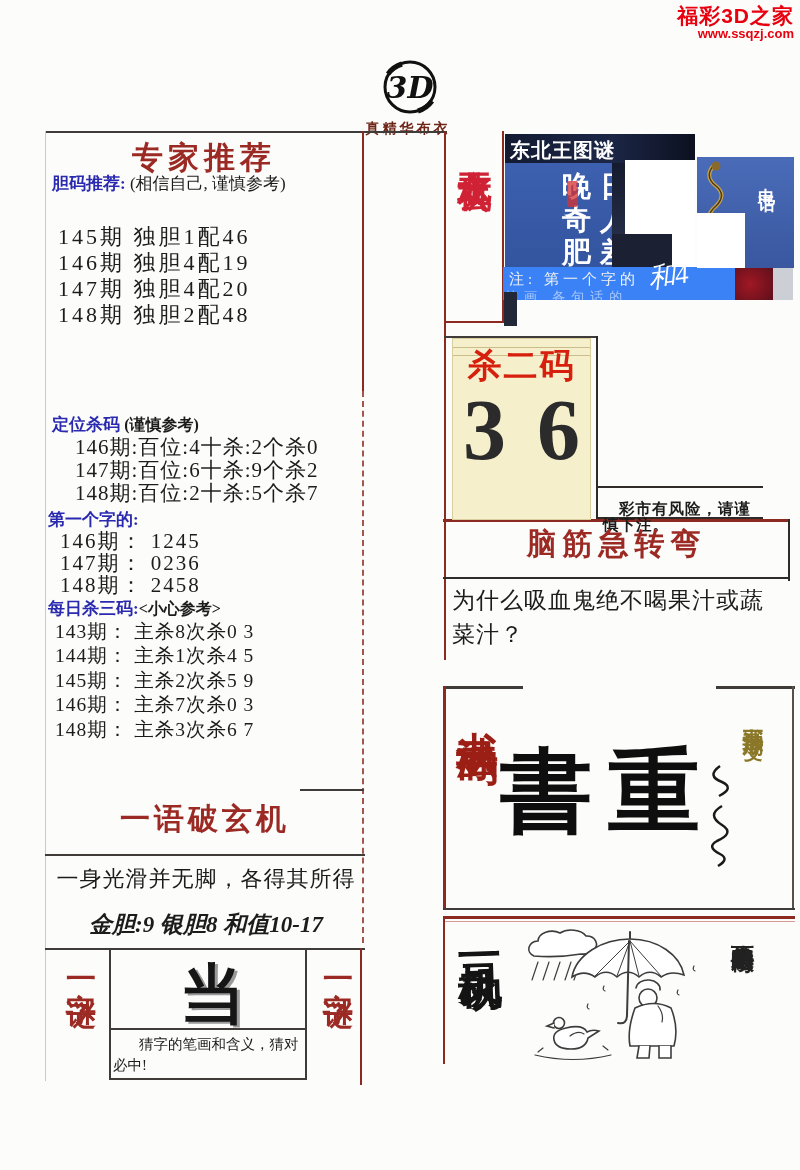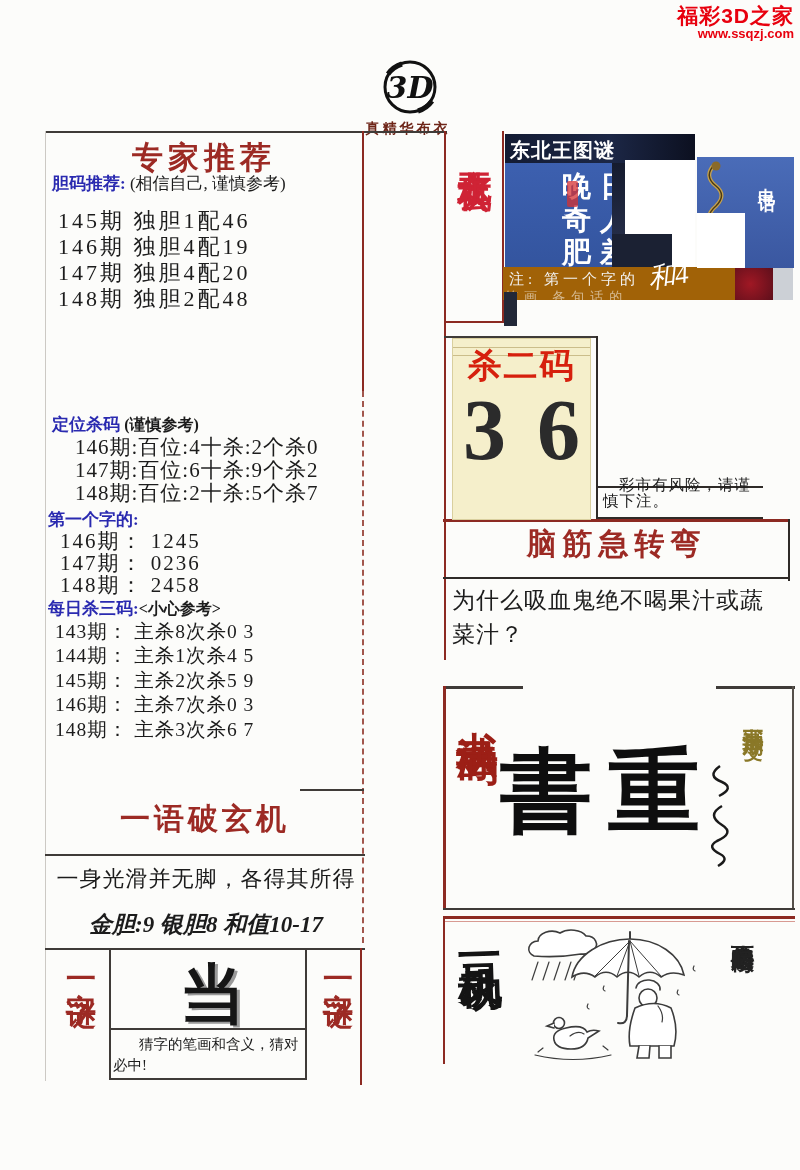--- a/index.html
+++ b/index.html
@@ -48,21 +48,21 @@
   #ln-sf-bot{left:443px;top:908px;width:352px;height:2px;}
   #ln-lj-top1{left:443px;top:916px;width:352px;height:3px;}
   #ln-lj-top2{left:443px;top:921px;width:352px;height:1px;background:#d89a92;}
   #ln-lj-left{left:443px;top:916px;width:2px;height:148px;}
 
   
   #expert-title{left:45px;top:137px;width:318px;text-align:center;font-size:31px;font-weight:700;
                 color:#9c2a24;letter-spacing:5px;}
   #expert-sub{left:52px;top:172px;font-size:17px;}
   #expert-sub .lbl{color:#2a2ab0;font-weight:700;}
-  #dan-lines{left:58px;top:208px;font-size:22px;line-height:26px;letter-spacing:3px;}
+  #dan-lines{left:58px;top:224px;font-size:22px;line-height:26px;letter-spacing:3px;}
   #dingwei-label{left:52px;top:413px;font-size:17px;}
   .bluelbl{color:#2a2ab0;font-weight:700;}
   .blknote{color:#1c1c1c;font-weight:700;font-size:16px;}
   #dingwei-lines{left:55px;top:436px;font-size:21px;line-height:23px;letter-spacing:1px;margin-left:20px;}
   #hezhi-label{left:48px;top:508px;font-size:17px;}
   #hezhi-lines{left:60px;top:530px;font-size:21px;line-height:22px;letter-spacing:2px;}
   #sansan-label{left:48px;top:597px;font-size:17px;}
   #sansan-lines{left:55px;top:620px;font-size:19.5px;line-height:24.4px;letter-spacing:1px;}
   #yuyu-title{left:45px;top:799px;width:320px;text-align:center;font-size:30px;font-weight:700;
               color:#9c2a24;letter-spacing:4px;}
@@ -80,38 +80,38 @@
   #db-panel{left:505px;top:134px;width:190px;height:136px;background:linear-gradient(#3f63b4,#33549e);}
   #db-titlebar{position:absolute;left:0;top:0;width:100%;height:29px;background:linear-gradient(90deg,#131b33 0%,#1c2746 55%,#0c1020 100%);}
   #db-title{position:absolute;left:5px;top:3px;color:#fff;font-size:20px;font-weight:700;letter-spacing:1px;}
   .db-row{position:absolute;left:9px;color:#fff;font-size:29px;font-weight:700;letter-spacing:9px;white-space:nowrap;margin-left:48px;}
   #db-row0{top:33px;} #db-row1{top:66px;} #db-row2{top:99px;}
   #db-darkcol{position:absolute;left:107px;top:29px;width:13px;height:100px;background:linear-gradient(#151b2e,#2a3350);}
   #db-censor{position:absolute;left:120px;top:26px;width:70px;height:110px;background:#fff;}
   #db-seal{position:absolute;left:62px;top:47px;width:11px;height:26px;background:rgba(214,48,49,.75);border-radius:2px;}
   #db-darkC{left:612px;top:234px;width:60px;height:33px;background:#1b2133;}
   #db-darkD{left:504px;top:292px;width:13px;height:34px;background:#222838;}
-  #db-note{left:503px;top:267px;width:232px;height:33px;background:#a16207;overflow:hidden;}
+  #db-note{left:503px;top:267px;width:232px;height:33px;background:#3b82f6;overflow:hidden;}
   #db-note1{position:absolute;left:6px;top:3px;color:#f2f2f2;font-size:15px;letter-spacing:4px;white-space:nowrap;}
   #db-note2{position:absolute;left:2px;top:21px;color:rgba(255,255,255,.55);font-size:13px;letter-spacing:6px;white-space:nowrap;}
   #db-scribble{left:648px;top:258px;color:#fff;font-size:27px;font-style:italic;transform:rotate(-8deg);z-index:5;}
   #db-redblotch{left:735px;top:268px;width:38px;height:32px;background:radial-gradient(circle at 40% 50%,#a01824,#5d0f1b);}
   #db-grayext{left:773px;top:268px;width:20px;height:32px;background:#ccd0d6;}
   #phone-panel{left:697px;top:157px;width:97px;height:111px;background:linear-gradient(#4a6cb8,#3a57a0);}
   #phone-label{position:absolute;left:58px;top:17px;color:#fff;font-size:17px;font-weight:700;letter-spacing:7px;}
   #phone-censor{position:absolute;left:0;top:56px;width:48px;height:55px;background:#fff;}
   #dragon{position:absolute;left:-4px;top:3px;}
 
   #sha-box{left:452px;top:338px;width:137px;height:180px;background:#f5efcb;border:1px solid #d9cf9e;}
   .sha-rule{position:absolute;left:0;width:100%;height:1px;background:#cbbd8a;}
   #sha-title{position:absolute;left:0;top:4px;width:100%;text-align:center;font-size:34px;font-weight:700;
              color:#d6200d;letter-spacing:2px;}
   #sha-nums{position:absolute;left:0;top:44px;width:100%;padding:0 10px;box-sizing:border-box;
             display:flex;justify-content:space-between;font-size:86px;font-weight:700;color:#2b2b2b;line-height:1.1;}
-  #risk-text{left:603px;top:477px;width:162px;font-size:15.5px;line-height:15.5px;text-indent:16px;letter-spacing:1px;}
+  #risk-text{left:603px;top:501px;width:162px;font-size:15.5px;line-height:15.5px;text-indent:16px;letter-spacing:1px;font-weight:bold;}
 
   #nj-title{left:443px;top:524px;width:347px;text-align:center;font-size:30px;font-weight:700;
             color:#9c2a24;letter-spacing:6px;}
   #nj-q{left:452px;top:584px;width:312px;font-size:23px;line-height:34px;letter-spacing:1px;}
 
   #sf-side{left:449px;top:698px;height:214px;font-size:42px;font-weight:700;color:#9c1f16;letter-spacing:5px;}
   #sf-chars{left:500px;top:730px;width:220px;font-size:92px;font-weight:700;letter-spacing:16px;color:#0e0e0e;
             font-family:"DejaVu Serif","Liberation Serif",serif;}
   #sf-right{left:739px;top:712px;height:200px;font-size:21px;font-weight:700;color:#8a7828;letter-spacing:2px;}
   #signature{left:696px;top:760px;}

